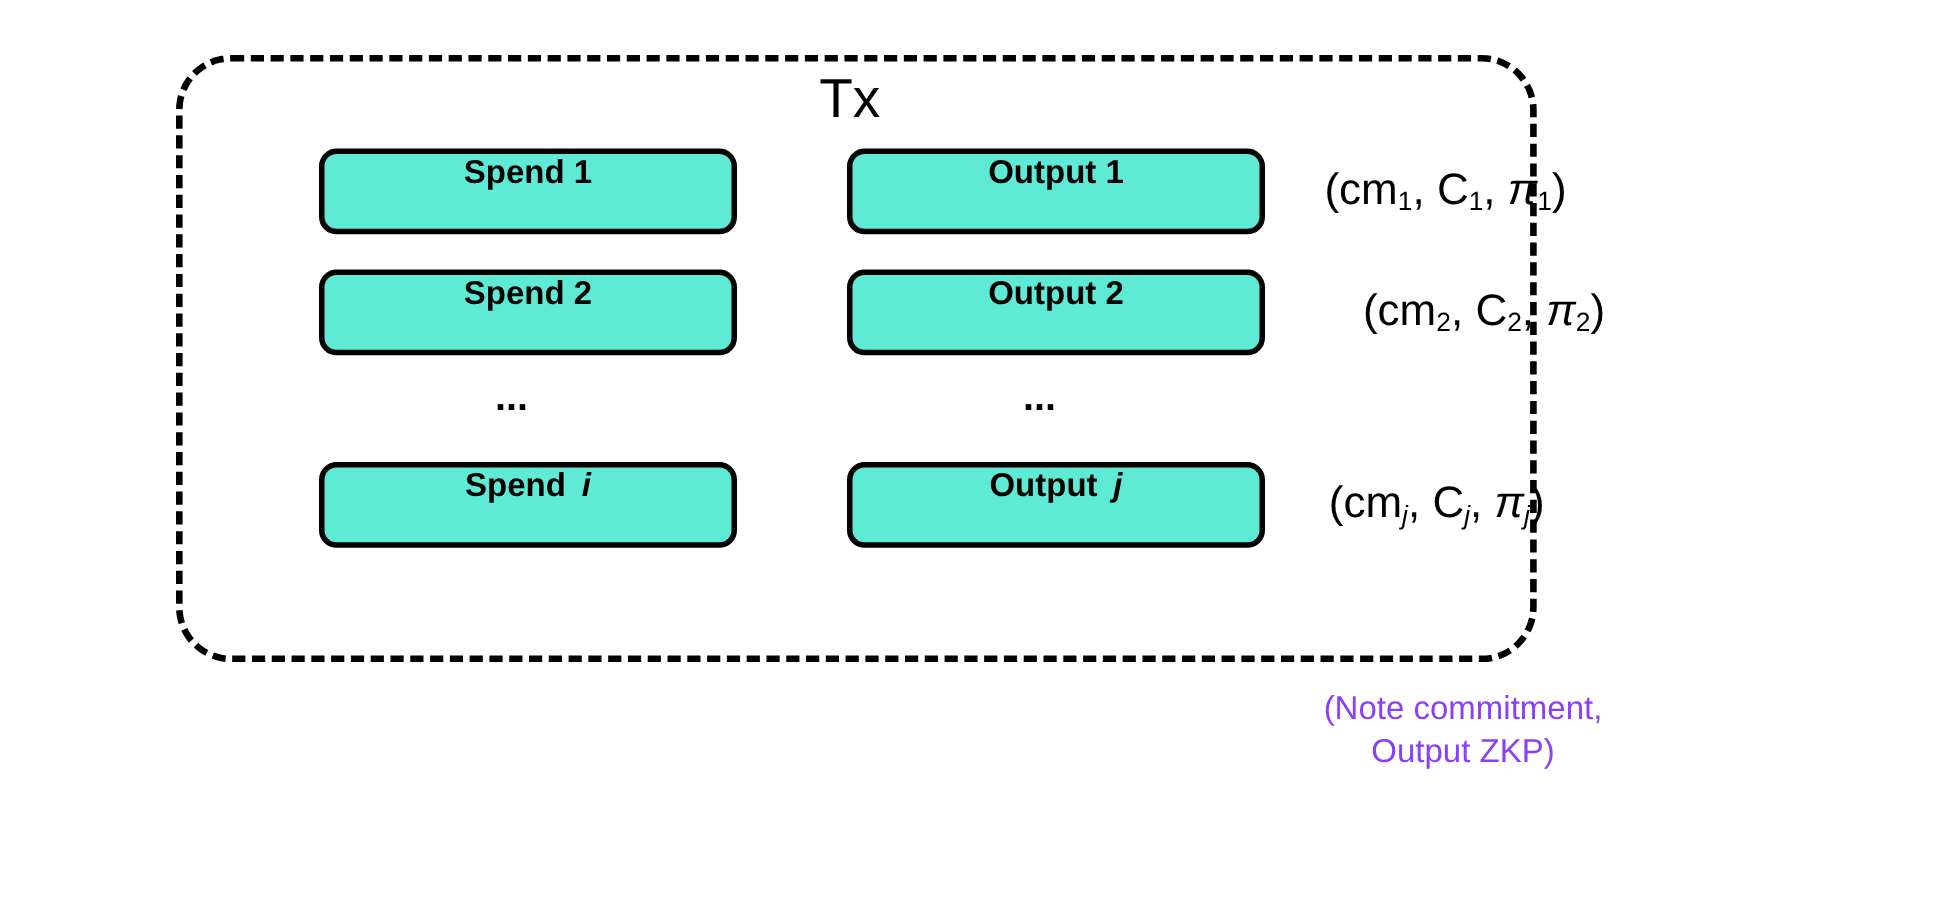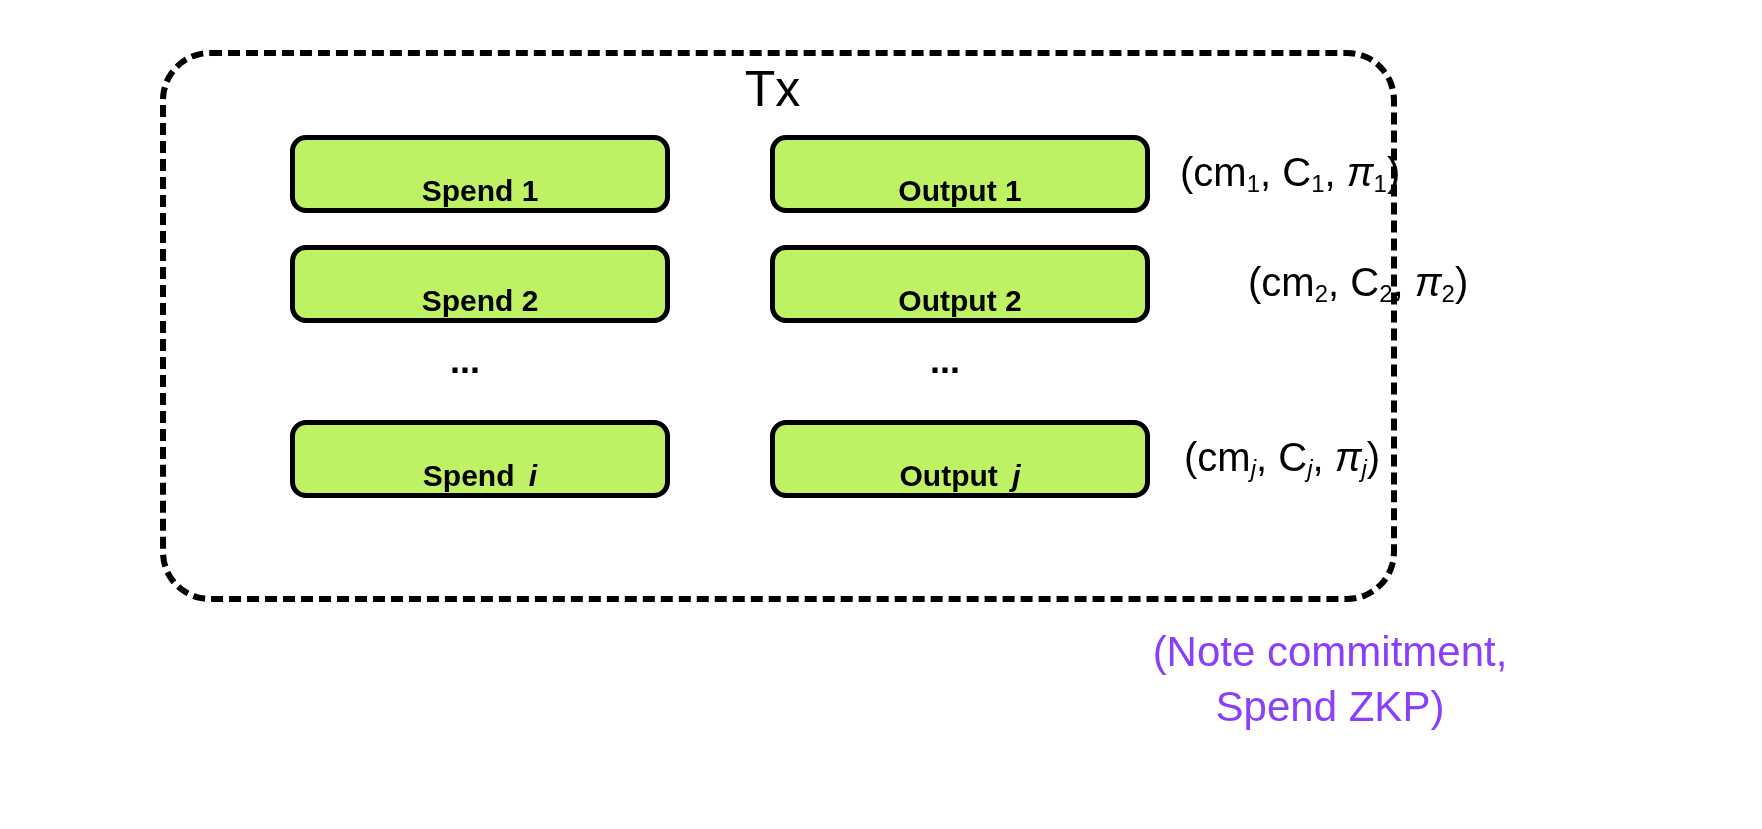--- a/index.html
+++ b/index.html
@@ -1,25 +1,25 @@
 <!DOCTYPE html>
 <html><head>
 <meta charset="utf-8">
 <style>
   html,body{margin:0;padding:0;width:1762px;height:829px;background:#fff;font-family:-apple-system,BlinkMacSystemFont,"Segoe UI",Helvetica,Arial,sans-serif;color:#000;}
   .stage{position:relative;width:1762px;height:829px;}
   .tx-box{position:absolute;left:160px;top:50px;width:1225px;height:540px;border:6px dashed #000;border-radius:50px;}
   .tx-title{position:absolute;left:160px;top:60px;width:1225px;text-align:center;font-size:50px;}
-  .cell{position:absolute;width:370px;height:68px;border:5px solid #000;border-radius:16px;background:#bef264;display:flex;align-items:flex-end;justify-content:center;font-size:30px;font-weight:700;}
+  .cell{position:absolute;width:370px;height:68px;border:5px solid #000;border-radius:16px;background:#5eead4;display:flex;align-items:flex-start;justify-content:center;font-size:30px;font-weight:700;}
   .cell .sub{font-style:italic;font-weight:700;margin-left:6px;}
   .dots{position:absolute;font-size:36px;font-weight:700;}
-  .ann{position:absolute;font-size:40px;white-space:nowrap;}
+  .ann{position:absolute;font-size:40px;white-space:nowrap;margin-left:24px;}
   .ann sub{font-size:24px;vertical-align:-6px;}
   .ann .pi{font-style:italic;}
-  .legend{position:absolute;left:990px;top:625px;width:680px;text-align:center;font-size:42px;color:#8a3ffc;line-height:1.3;}
+  .legend{position:absolute;left:990px;top:625px;width:680px;text-align:center;font-size:30px;color:#8a3ffc;line-height:1.3;}
 </style>
 </head>
 <body>
 
 <div class="stage">
 
   <div class="tx-box"></div>
   <div class="tx-title">Tx</div>
 
   <div class="cell" style="left:290px;top:135px">
@@ -40,25 +40,25 @@
     <span>Output</span>&nbsp;<span>2</span>
   </div>
   <div class="dots" style="left:930px;top:340px">...</div>
   <div class="cell" style="left:770px;top:420px">
     <span>Output</span>&nbsp;<span class="sub">j</span>
   </div>
 
   <div class="ann" style="left:1180px;top:150px">
     (<span>cm</span><sub>1</sub>,&nbsp;<span>C</span><sub>1</sub>,&nbsp;<span class="pi">π</span><sub>1</sub>)
   </div>
-  <div class="ann" style="left:1248px;top:260px">
+  <div class="ann" style="left:1215px;top:260px">
     (<span>cm</span><sub>2</sub>,&nbsp;<span>C</span><sub>2</sub>,&nbsp;<span class="pi">π</span><sub>2</sub>)
   </div>
   <div class="ann" style="left:1184px;top:435px">
     (<span>cm</span><sub style="font-style:italic">j</sub>,&nbsp;<span>C</span><sub style="font-style:italic">j</sub>,&nbsp;<span class="pi">π</span><sub style="font-style:italic">j</sub>)
   </div>
 
   <div class="legend">
     <div>(Note commitment,</div>
-    <div>Spend ZKP)</div>
+    <div>Output ZKP)</div>
   </div>
 
 </div>
 
 </body></html>

